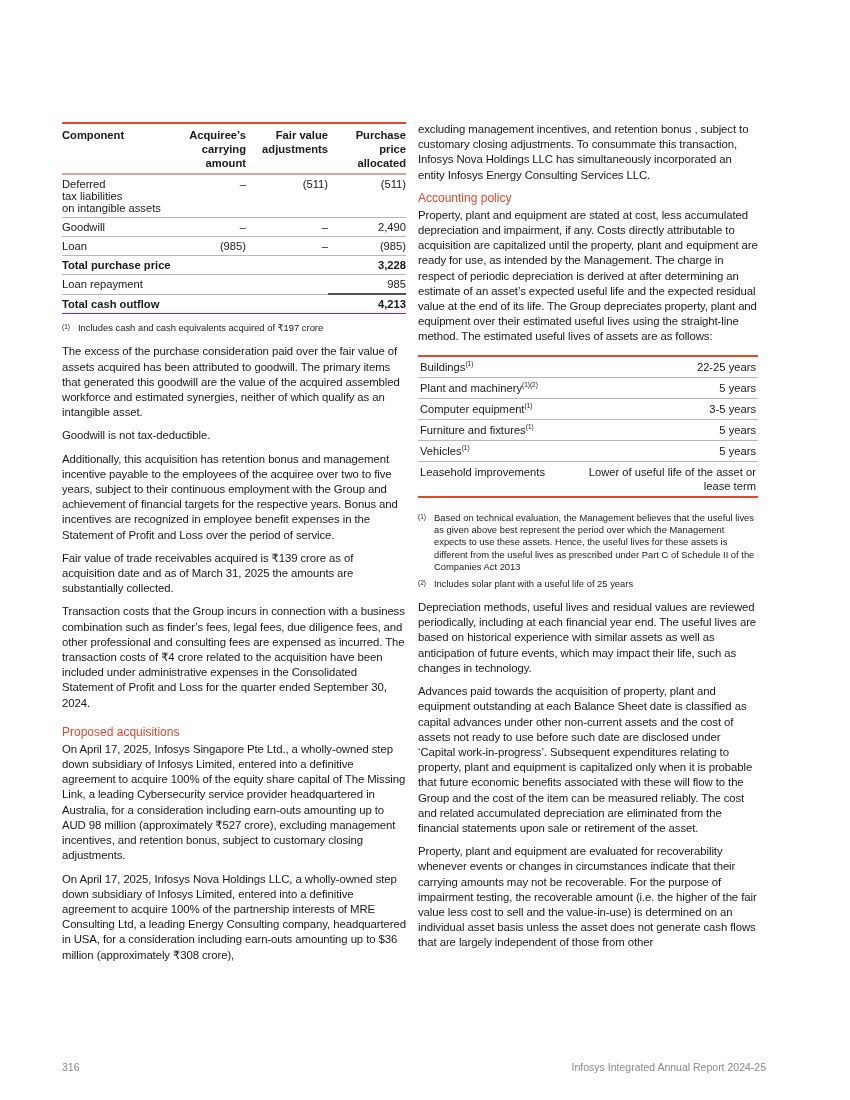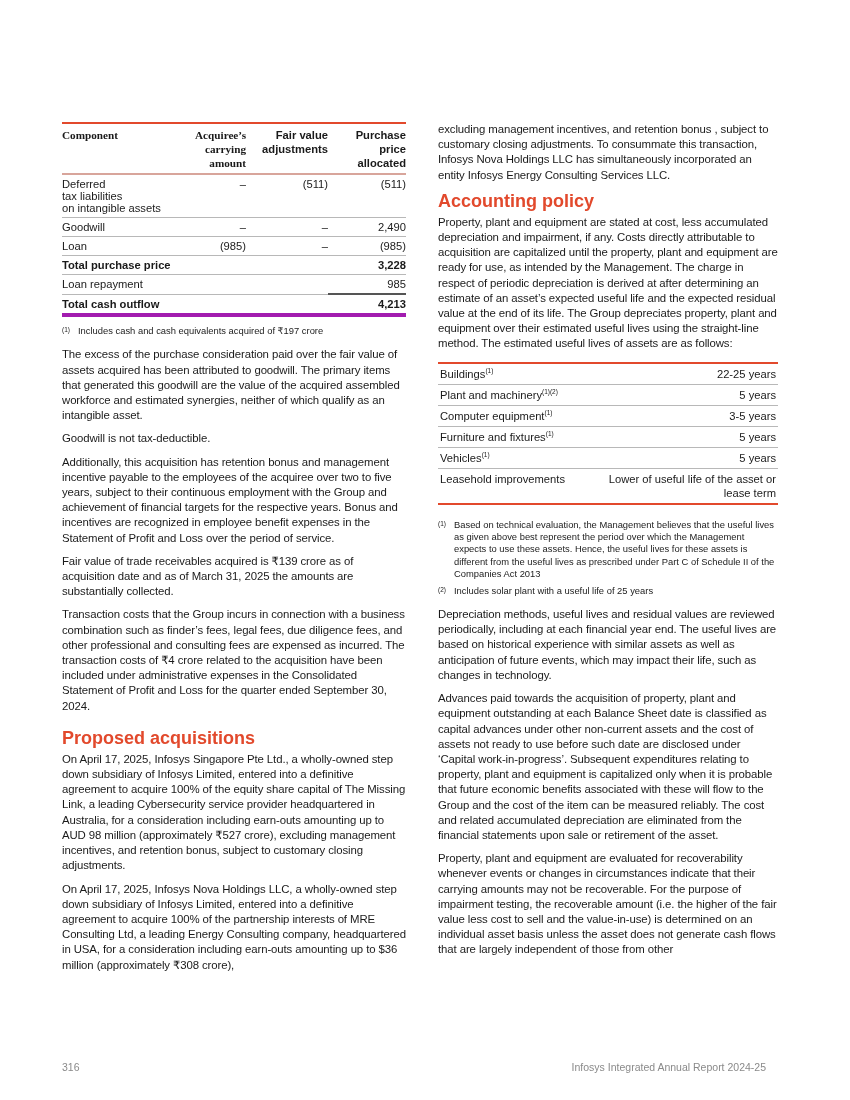--- a/index.html
+++ b/index.html
@@ -3,37 +3,37 @@
 <meta charset="utf-8">
 <style>
   html, body { margin: 0; padding: 0; }
   body {
     width: 850px; height: 1100px; background: #ffffff; position: relative;
     font-family: "Liberation Sans", "DejaVu Sans", sans-serif; color: #1a1a1a;
     overflow: hidden;
   }
   .col { position: absolute; top: 122px; }
   .col-left { left: 62px; width: 344px; }
-  .col-right { left: 438px; width: 340px; }
+  .col-right { left: 418px; width: 340px; }
   p.body { font-size: 11.4px; line-height: 15.2px; margin: 0 0 8px 0; letter-spacing: -0.1px; }
   h2.section { font-size: 14px; font-weight: bold; margin: 14px 0 3px 0; color: #1a1a1a; }
-  h3.sub { font-size: 18px; font-weight: bold; margin: 14px 0 3px 0; color: #e2492c; }
+  h3.sub { font-size: 12px; font-weight: normal; margin: 14px 0 3px 0; color: #e2492c; }
   h3.sub.first { margin-top: 0; }
 
   
   table.acq { width: 100%; border-collapse: collapse; font-size: 11.2px; border-top: 2px solid #e2492c; }
   table.acq th { font-weight: bold; text-align: right; vertical-align: top; padding: 4px 0 3px 0; line-height: 14px; border-bottom: 2px solid #d8a59b; }
   table.acq th:first-child { text-align: left; }
   table.acq td { text-align: right; vertical-align: top; padding: 3px 0; line-height: 12px; border-bottom: 1px solid #b8b8b8; }
   table.acq td:first-child { text-align: left; }
   table.acq tr.total td { font-weight: bold; }
-  table.acq tr.last td { border-bottom: 4px solid #a21caf; }
+  table.acq tr.last td { border-bottom: 1px solid #a21caf; }
   table.acq td.topline { border-top: 1px solid #222; }
   table.acq td.topline-dark { border-top: 2px solid #555; }
-  .c1 { width: 112px; font-family: Liberation Serif, serif; } .c2 { width: 72px; font-family: Liberation Serif, serif; } .c3 { width: 82px; } .c4 { width: 78px; }
+  .c1 { width: 112px; } .c2 { width: 72px; } .c3 { width: 82px; } .c4 { width: 78px; }
 
   .fn { font-size: 9.4px; line-height: 12.4px; display: flex; margin: 0 0 4px 0; color: #222; }
   .fn .mark { width: 16px; flex: none; font-size: 6.5px; line-height: 10px; padding-top: 0; }
   .fn-block { margin: 8px 0 10px 0; }
 
   
   table.lives { width: 100%; border-collapse: collapse; font-size: 11.2px; border-top: 2px solid #e2492c; margin-top: 10px; }
   table.lives td { padding: 3px 2px; line-height: 14px; border-bottom: 1px solid #b8b8b8; vertical-align: top; }
   table.lives td.val { text-align: right; }
   table.lives tr.last td { border-bottom: 2px solid #e2492c; }

